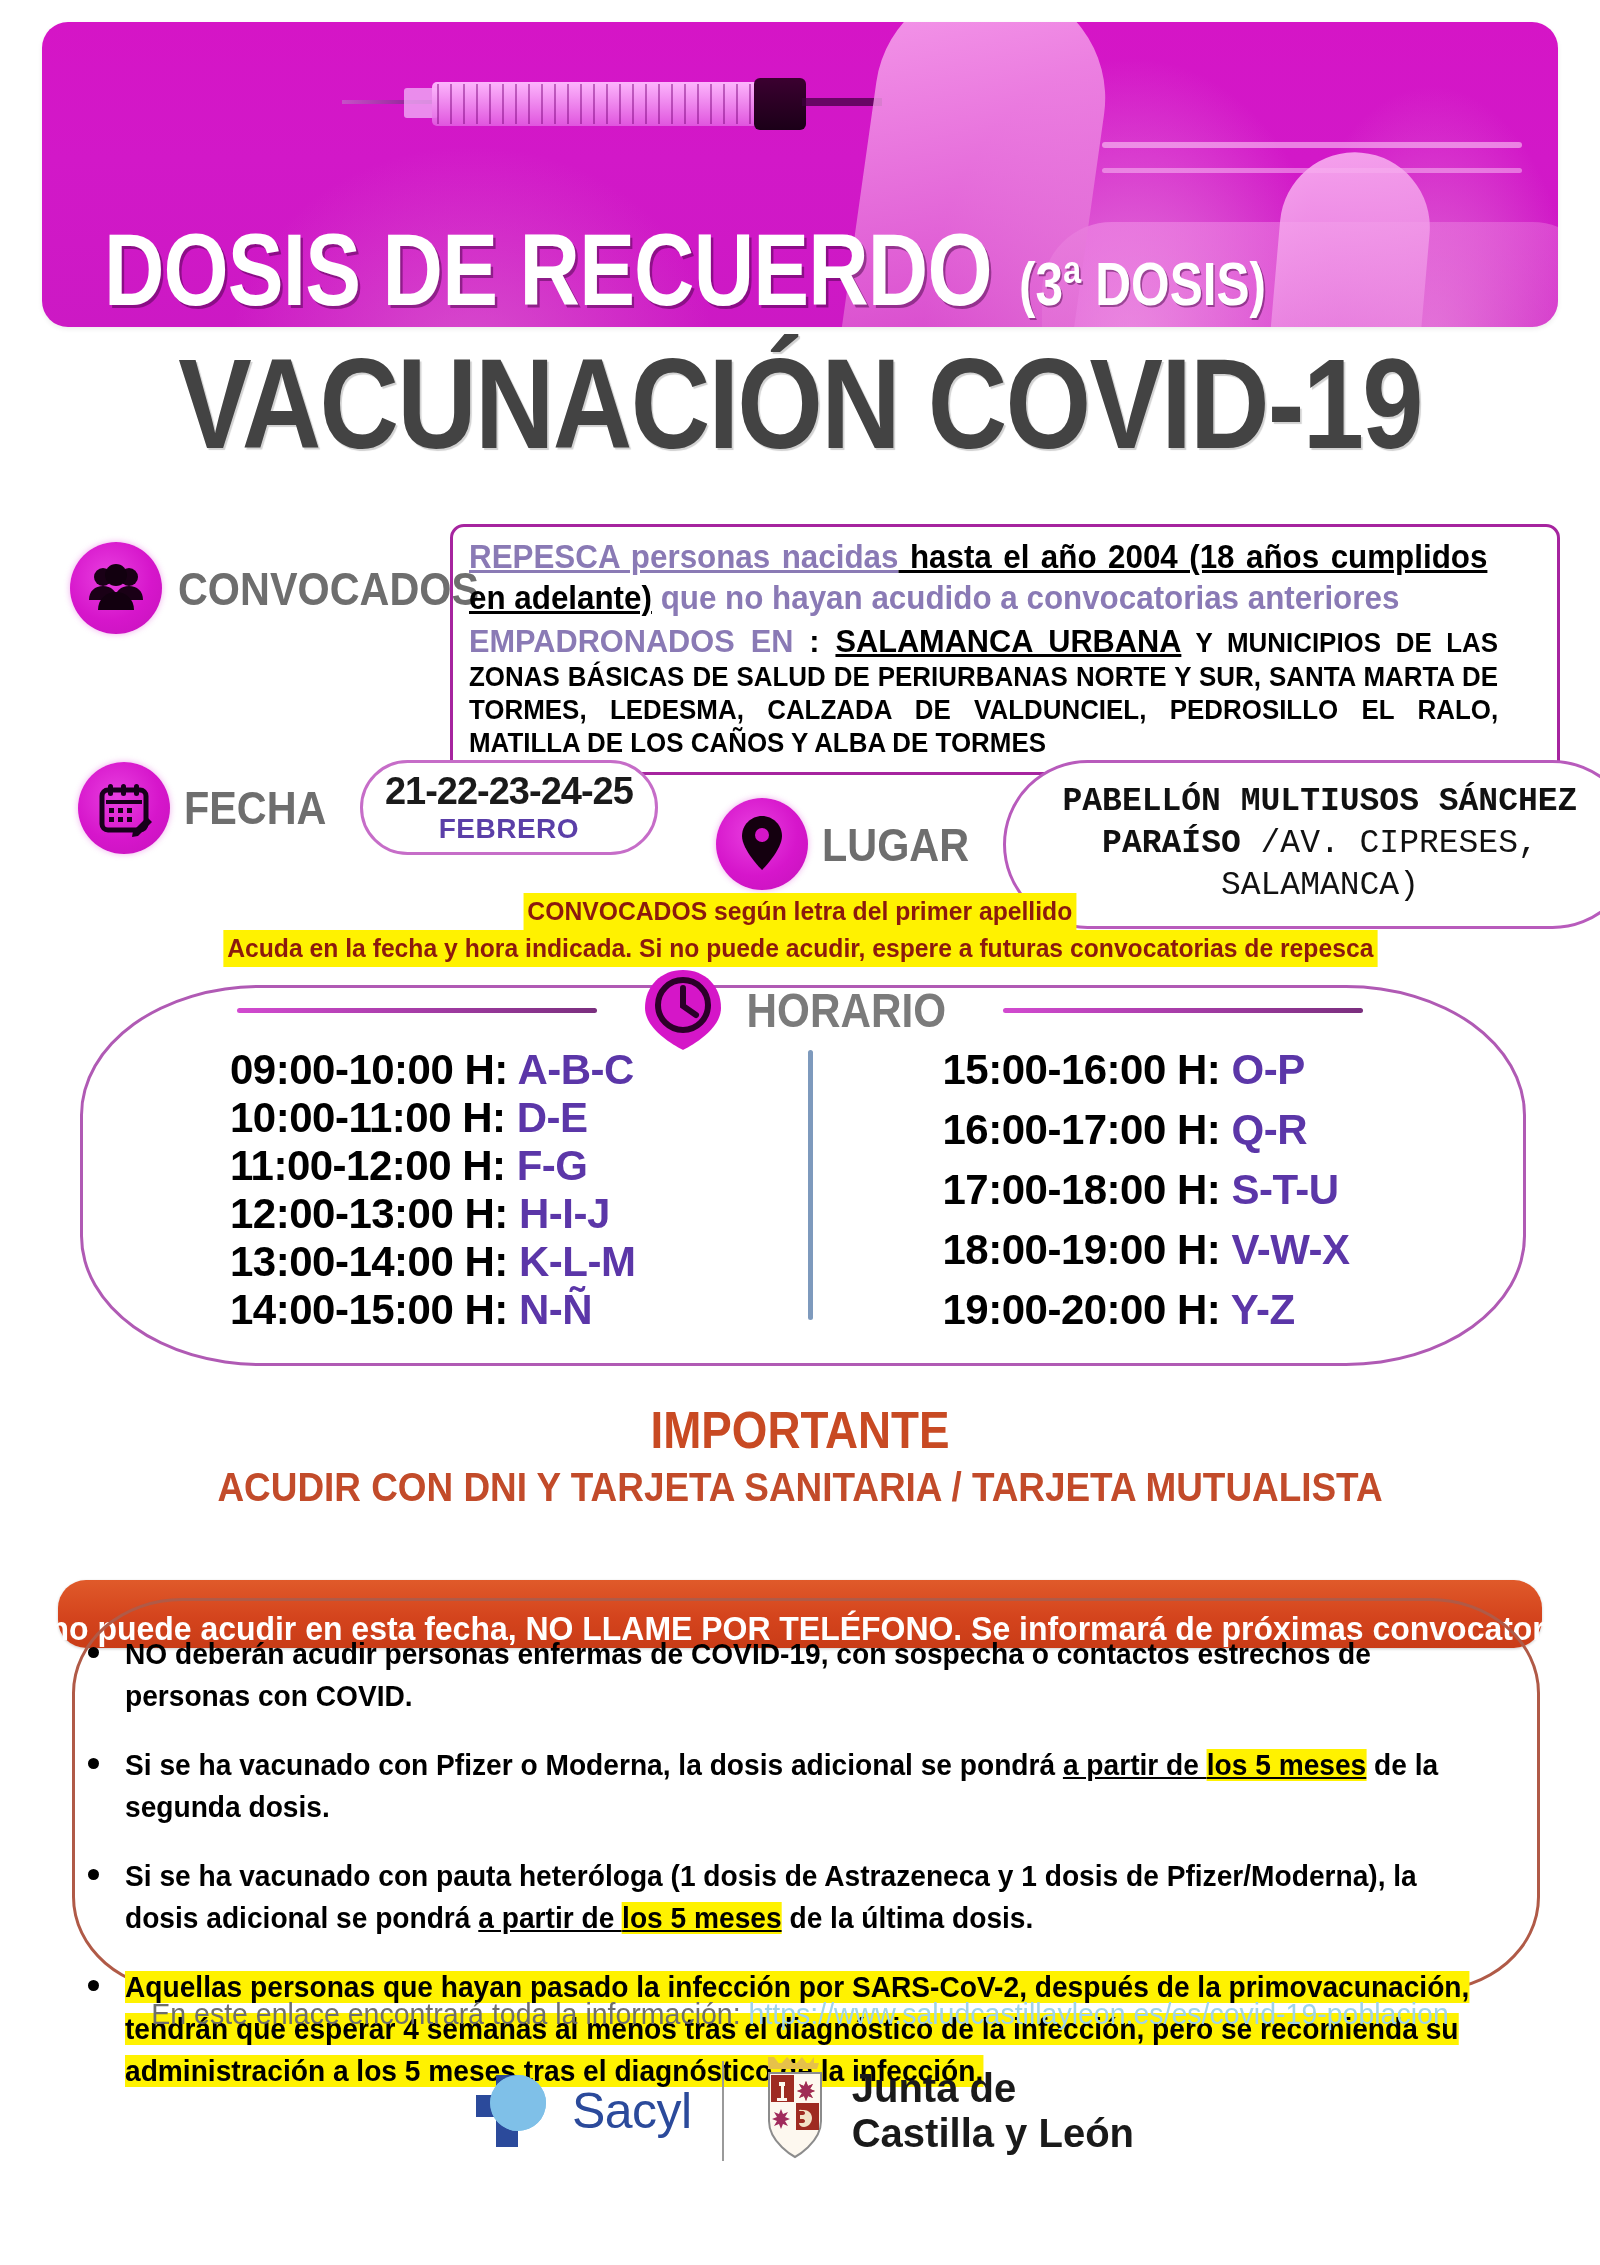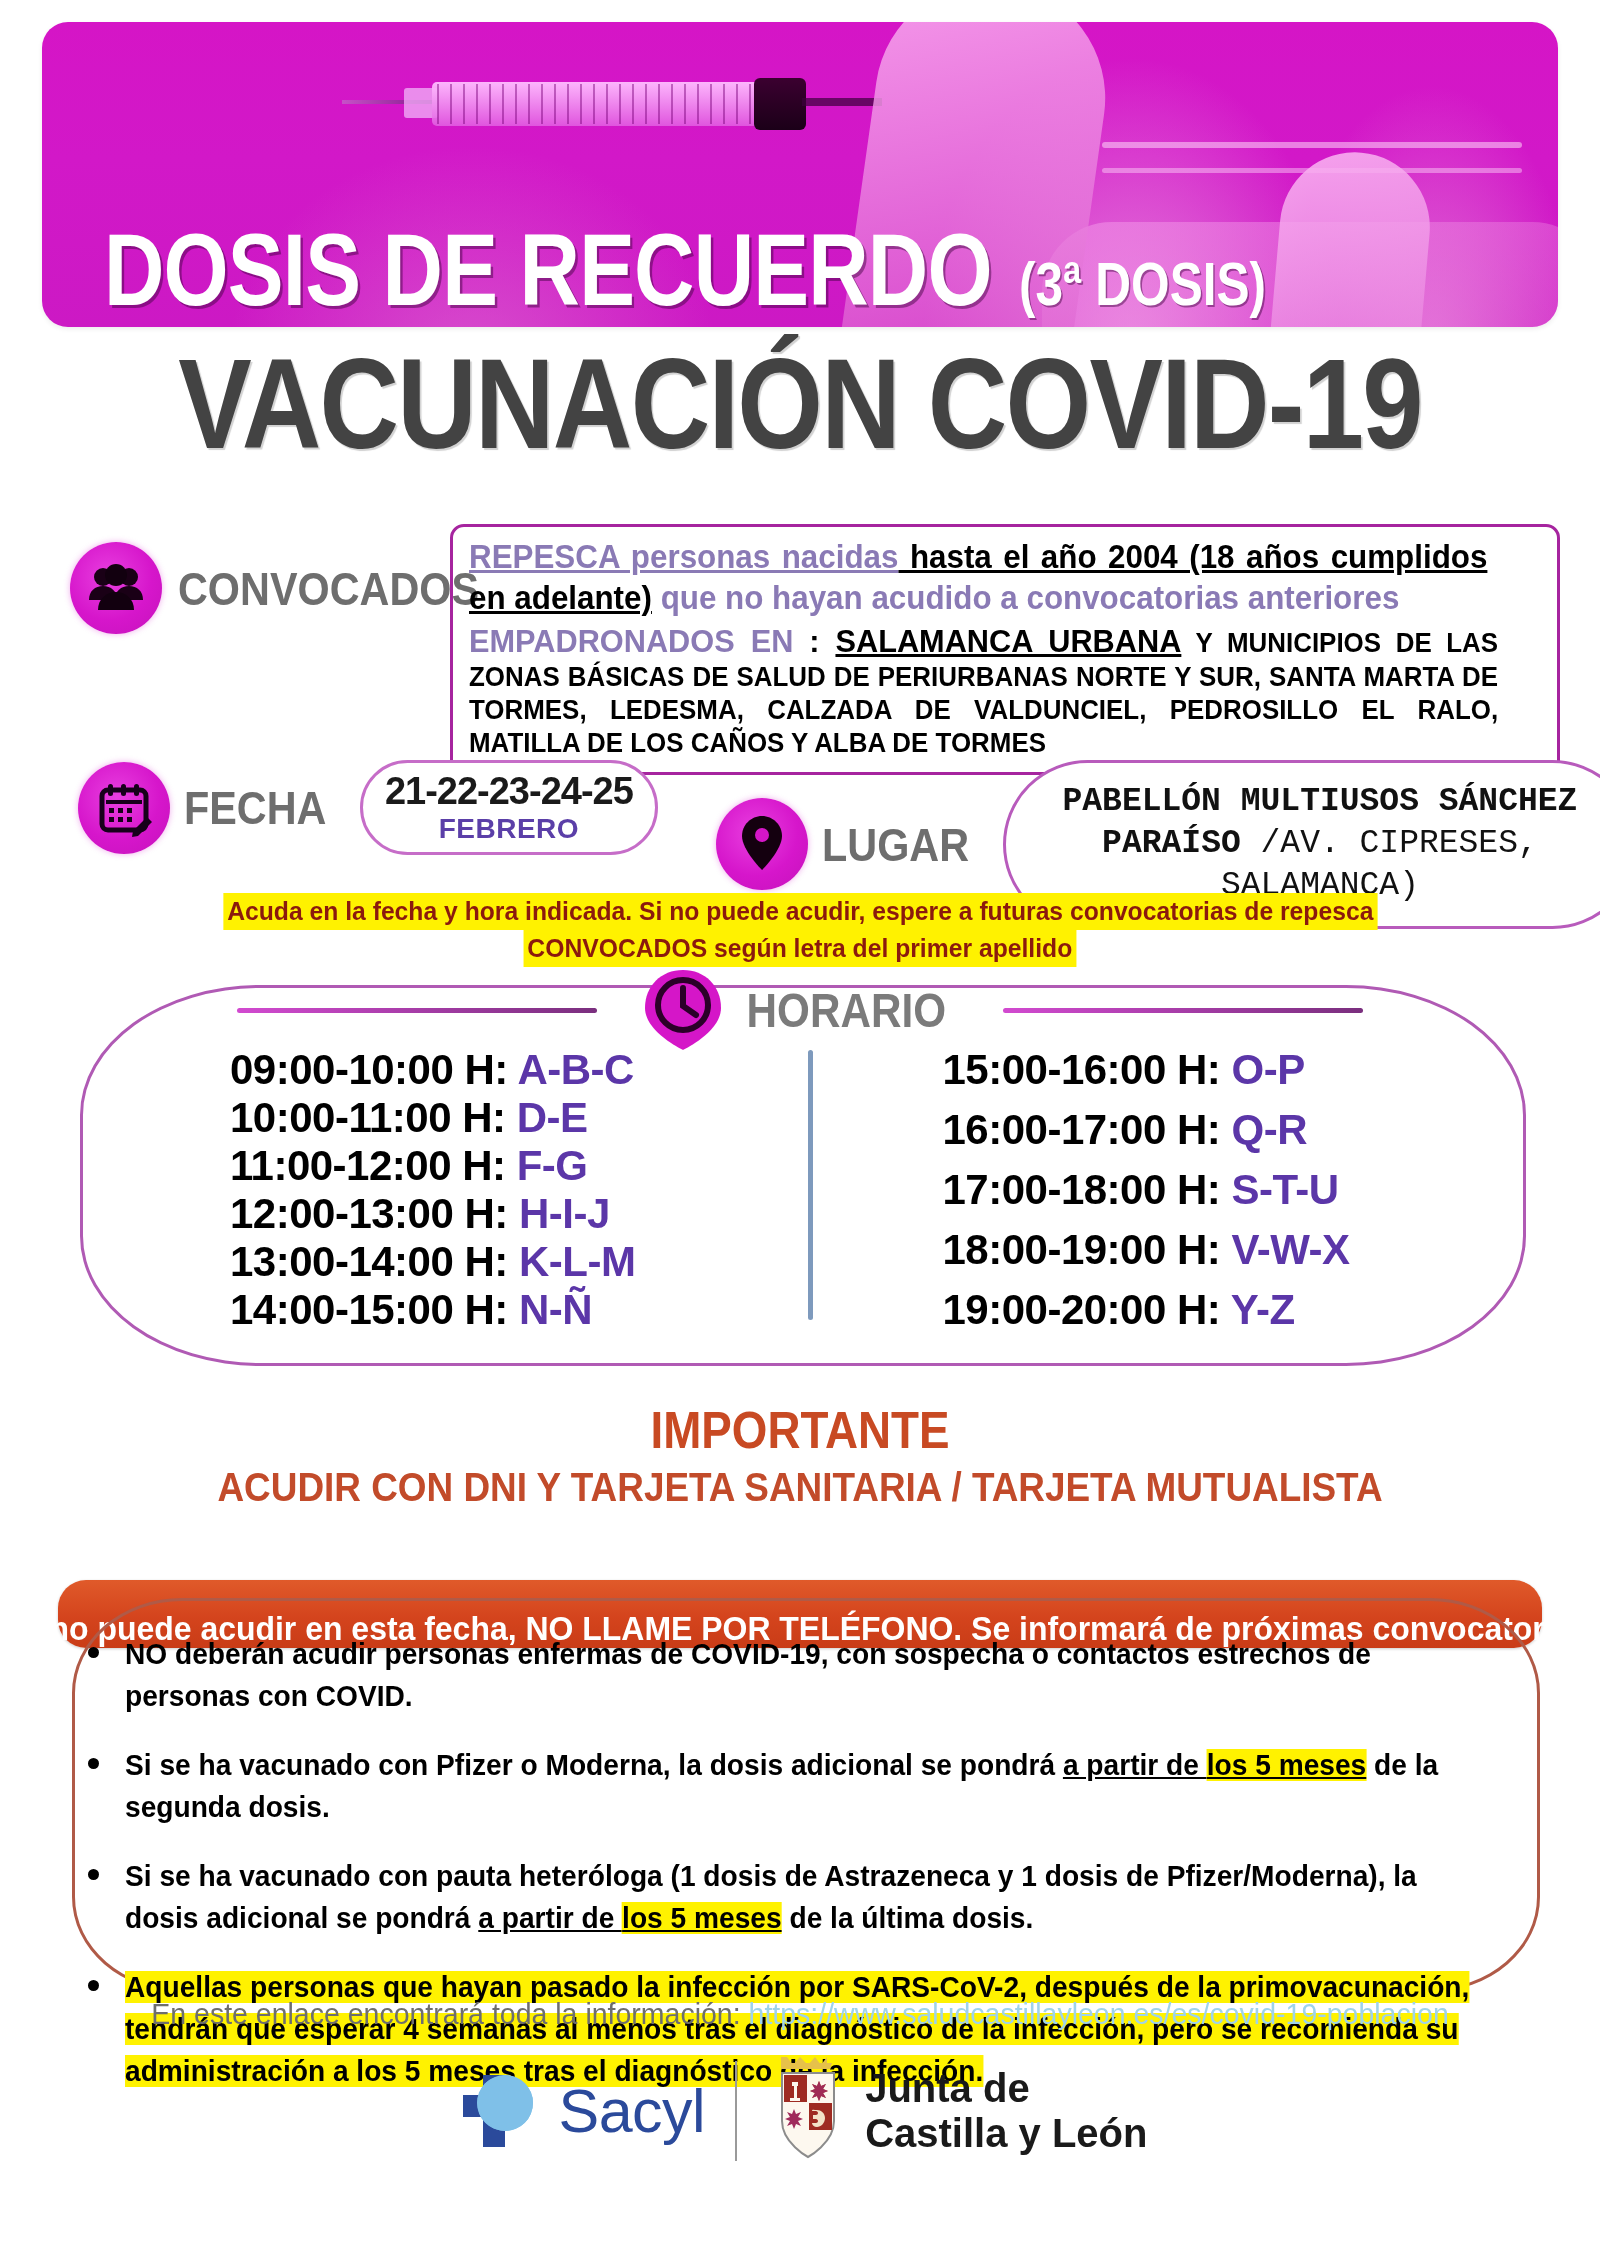--- a/index.html
+++ b/index.html
@@ -505,21 +505,21 @@
     top: 2055px;
     width: 1600px;
     display: flex;
     align-items: center;
     justify-content: center;
     gap: 30px;
   }
   .sacyl { display: flex; align-items: center; gap: 14px; }
   .sacyl-text {
     font-family: "Liberation Sans", sans-serif;
-    font-size: 61px;
+    font-size: 50px;
     color: #2b4a9b;
     letter-spacing: -.5px;
     text-align: center;
   }
   .vrule {
     width: 2px; height: 100px;
     background: #9a9a9a;
   }
   .jcyl { display: flex; align-items: center; gap: 16px; }
   .jcyl-text {
@@ -619,22 +619,22 @@
       <div class="section-label">LUGAR</div>
       <div class="lugar-box">
         <div class="lugar-text">
           <b>PABELLÓN MULTIUSOS SÁNCHEZ PARAÍSO</b><span> /AV. CIPRESES, SALAMANCA)</span>
         </div>
       </div>
     </div>
   </div>
 
   <div class="yellow-note">
+    <div><span class="yn-line">CONVOCADOS según letra del primer apellido</span></div>
     <div><span class="yn-line">Acuda en la fecha y hora indicada. Si no puede acudir, espere a futuras convocatorias de repesca</span></div>
-    <div><span class="yn-line">CONVOCADOS según letra del primer apellido</span></div>
   </div>
 
   <div class="horario-box"></div>
 
   <div class="horario-head">
     <div class="hline left"></div>
     <div class="horario-icon">
       <svg width="84" height="84" viewBox="0 0 84 84" aria-hidden="true">
         <path d="M42 2C20 2 4 18 4 40c0 24 38 42 38 42s38-18 38-42C80 18 64 2 42 2z" fill="#d516c8"></path>
         <circle cx="42" cy="37" r="25" fill="none" stroke="#2b0028" stroke-width="6"></circle>

